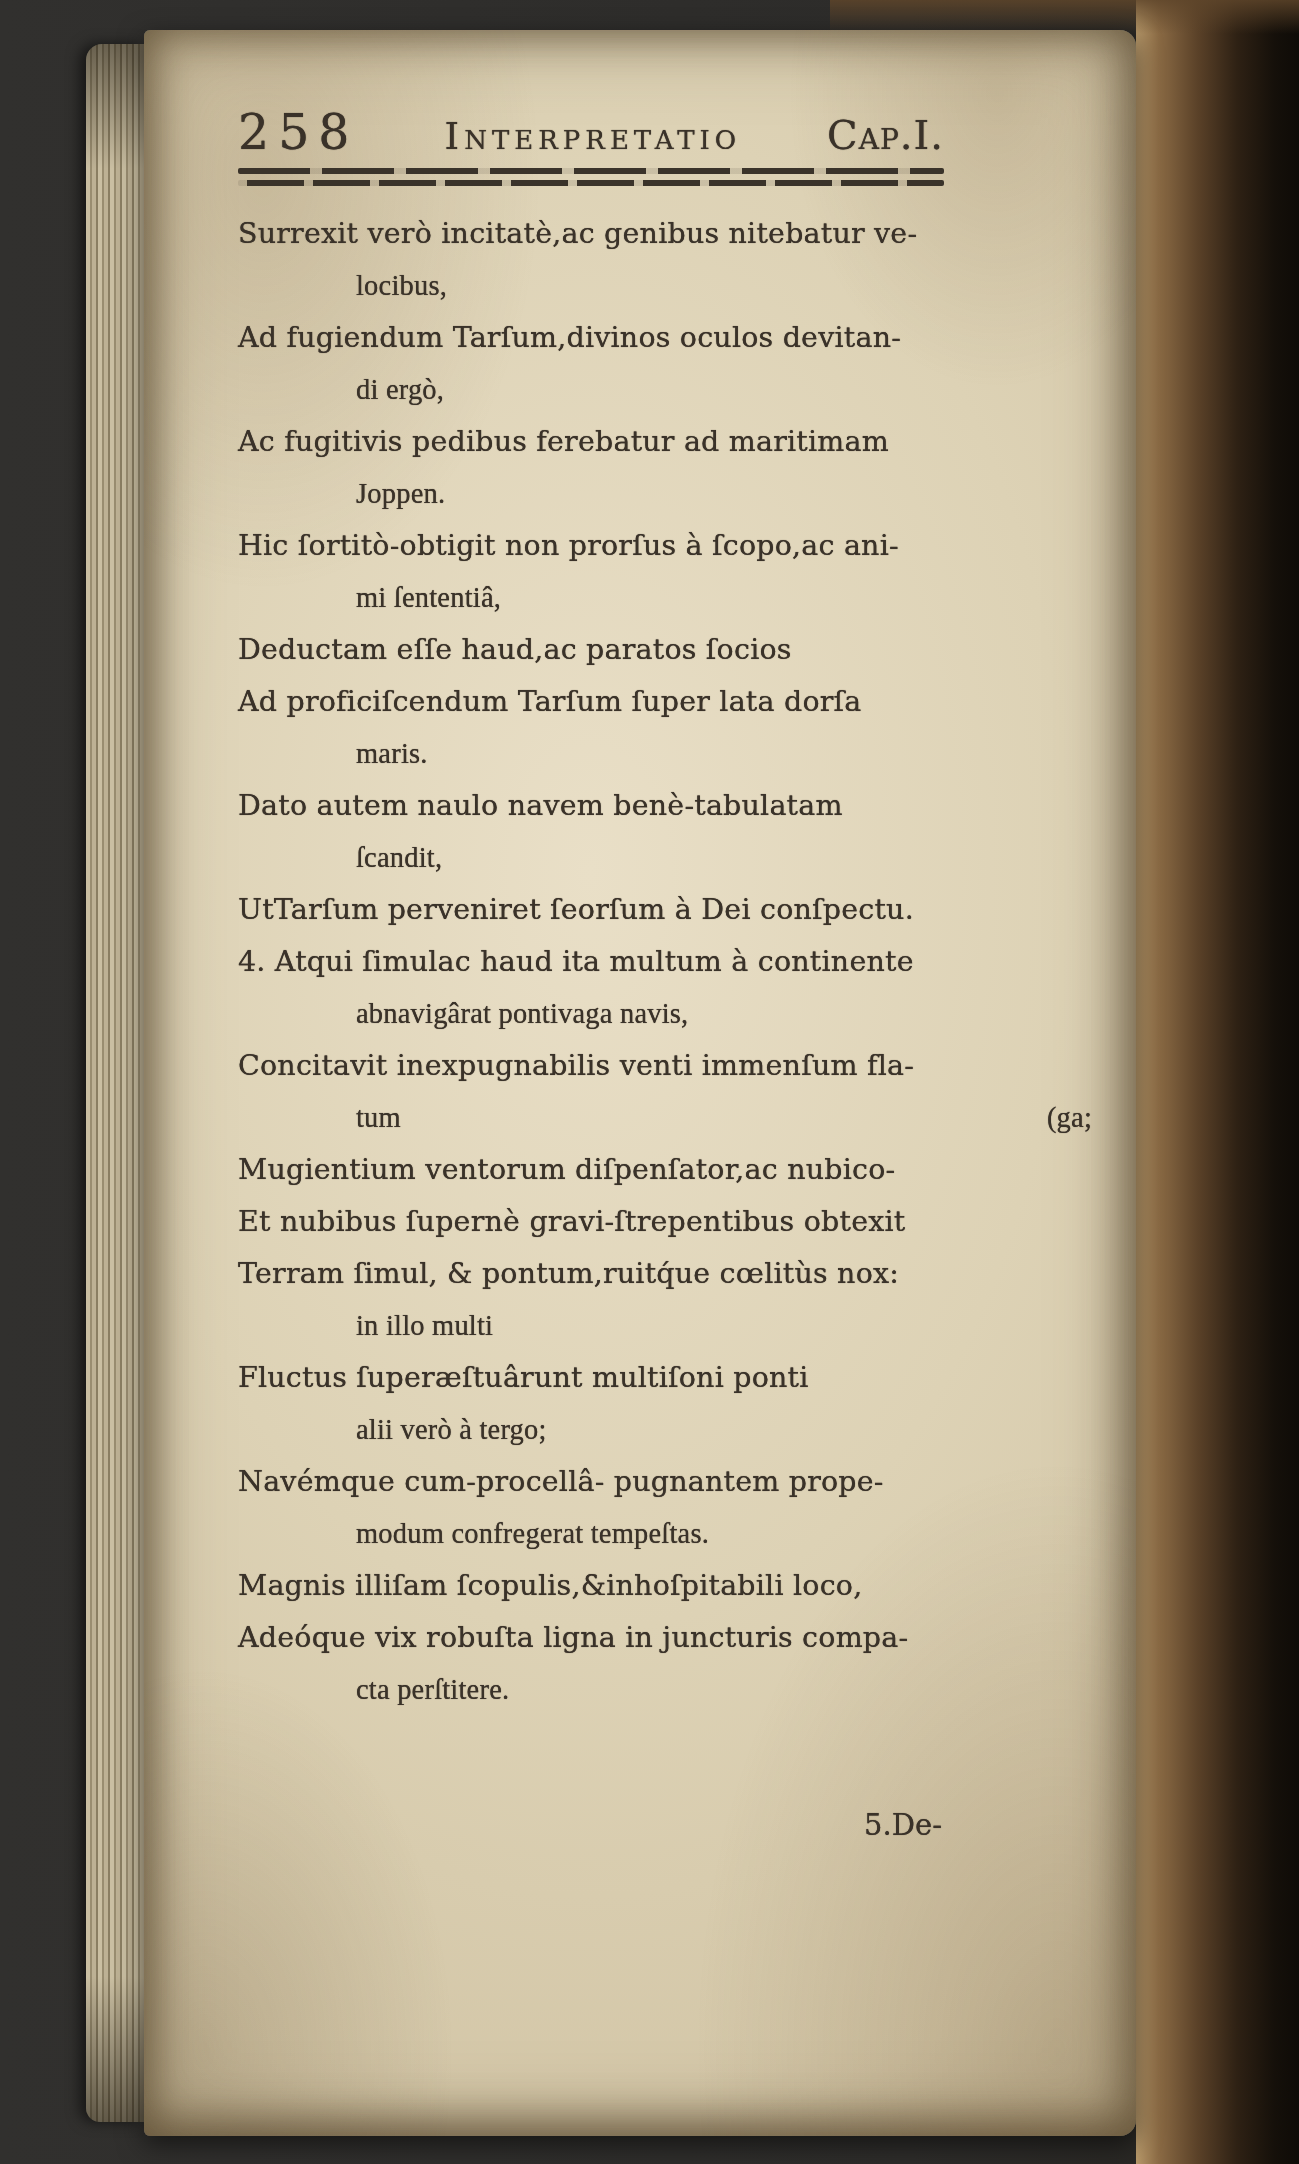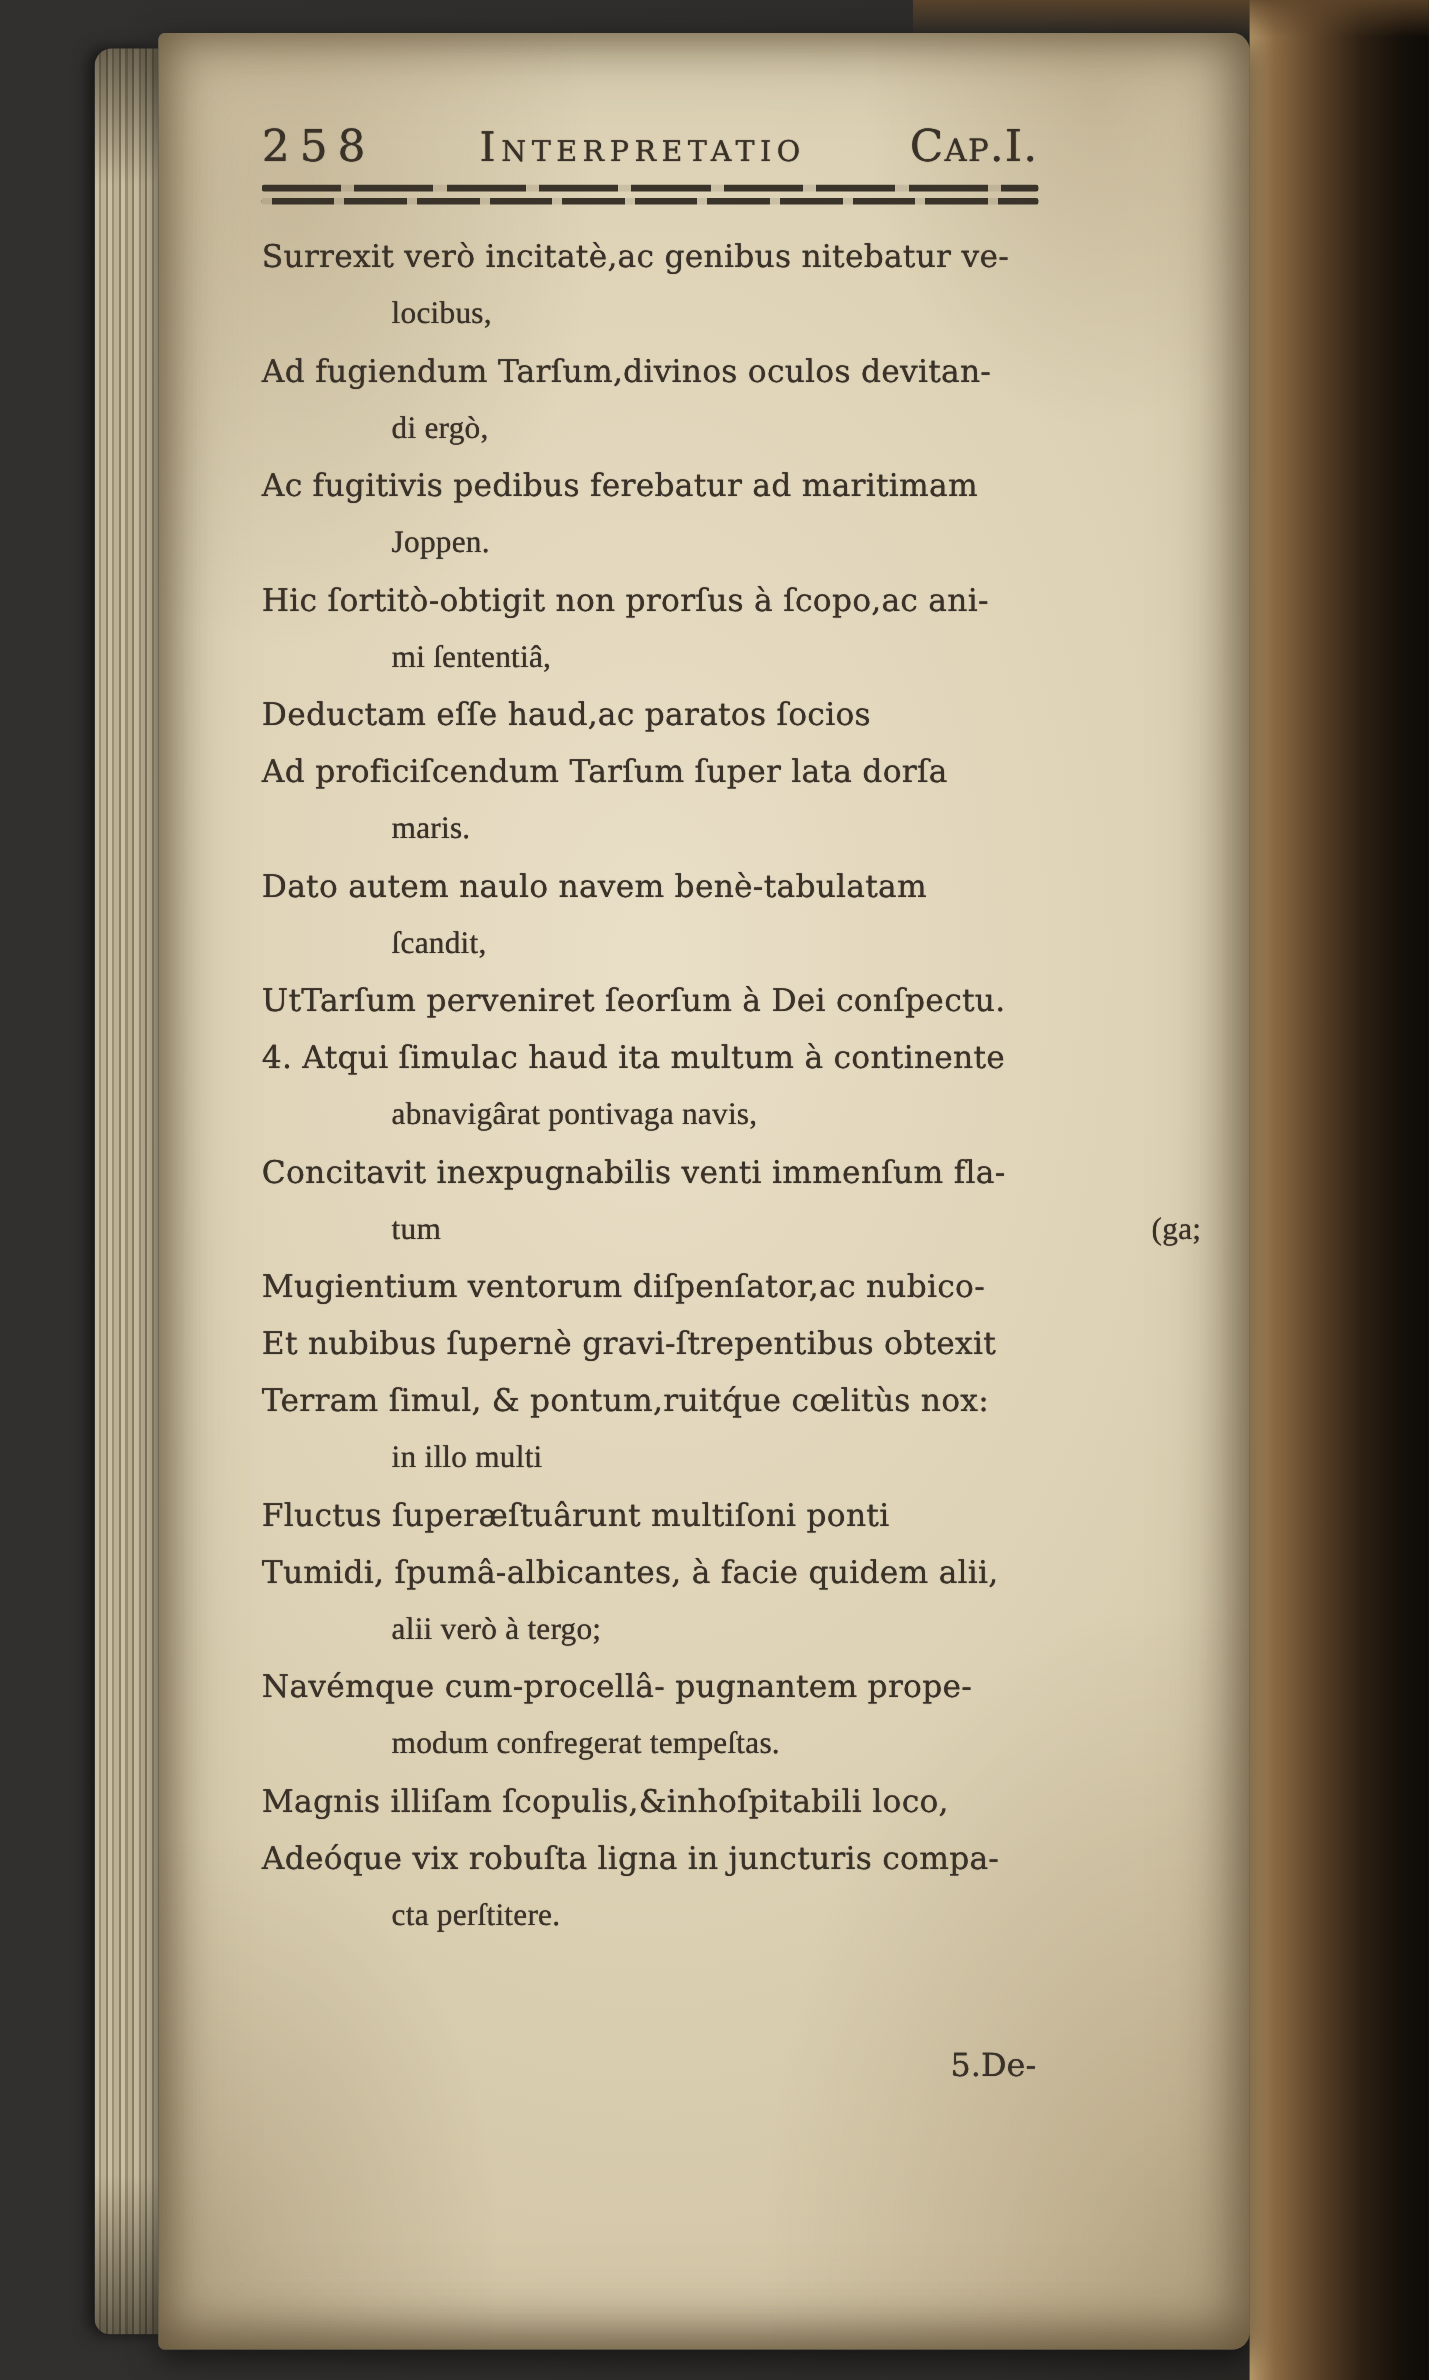--- a/index.html
+++ b/index.html
@@ -43,21 +43,21 @@
       radial-gradient(52% 40% at 92% 96%, rgba(110,85,50,.24), transparent 70%),
       radial-gradient(30% 20% at 86% 3%, rgba(115,90,55,.18), transparent 70%),
       radial-gradient(36% 26% at 6% 96%, rgba(100,80,50,.22), transparent 70%);
   }
   .content{position:absolute;left:94px;top:76px;width:706px;color:#3a3229;}
   .header{
     display:flex;justify-content:space-between;align-items:baseline;
     line-height:54px;height:54px;
     text-shadow:0 0 1px currentColor;
   }
-  .page-num{font-size:40px;letter-spacing:9px;}
+  .page-num{font-size:49px;letter-spacing:9px;}
   .running-title{font-variant:small-caps;font-size:37px;letter-spacing:5px;text-align:center;}
   .chapter{font-variant:small-caps;font-size:40px;letter-spacing:1px;}
   .rules{margin-top:8px;}
   .rule{height:6px;border-radius:2px;}
   .rule.r1{background:repeating-linear-gradient(90deg,#3a332a 0 72px,rgba(58,51,42,.12) 72px 84px);}
   .rule.r2{margin-top:6px;background:repeating-linear-gradient(90deg,rgba(58,51,42,.12) 0 9px,#3a332a 9px 66px);}
   .text-body{margin-top:22px;}
   .line{
     position:relative;font-size:28.5px;line-height:52px;white-space:nowrap;
     text-shadow:0 0 .8px currentColor;letter-spacing:.2px;
@@ -108,21 +108,20 @@
           <div class="line"><span>UtTarſum perveniret ſeorſum à Dei conſpectu.</span></div>
           <div class="line"><span>4. Atqui ſimulac haud ita multum à continente</span></div>
           <div class="line indent"><span>abnavigârat pontivaga navis,</span></div>
           <div class="line"><span>Concitavit inexpugnabilis venti immenſum fla-</span></div>
           <div class="line indent"><span>tum</span><span class="right">(ga;</span></div>
           <div class="line"><span>Mugientium ventorum diſpenſator,ac nubico-</span></div>
           <div class="line"><span>Et nubibus ſupernè gravi-ſtrepentibus obtexit</span></div>
           <div class="line"><span>Terram ſimul, &amp; pontum,ruitq́ue cœlitùs nox:</span></div>
           <div class="line indent"><span>in illo multi</span></div>
           <div class="line"><span>Fluctus ſuperæſtuârunt multiſoni ponti</span></div>
-          <div class="line"><span>Tumidi, ſpumâ-albicantes, à facie quidem alii,</span></div>
           <div class="line indent"><span>alii verò à tergo;</span></div>
           <div class="line"><span>Navémque cum-procellâ- pugnantem prope-</span></div>
           <div class="line indent"><span>modum confregerat tempeſtas.</span></div>
           <div class="line"><span>Magnis illiſam ſcopulis,&amp;inhoſpitabili loco,</span></div>
           <div class="line"><span>Adeóque vix robuſta ligna in juncturis compa-</span></div>
           <div class="line indent"><span>cta perſtitere.</span></div>
         </div>
 
       <div class="catchword">5.De-</div>
 

